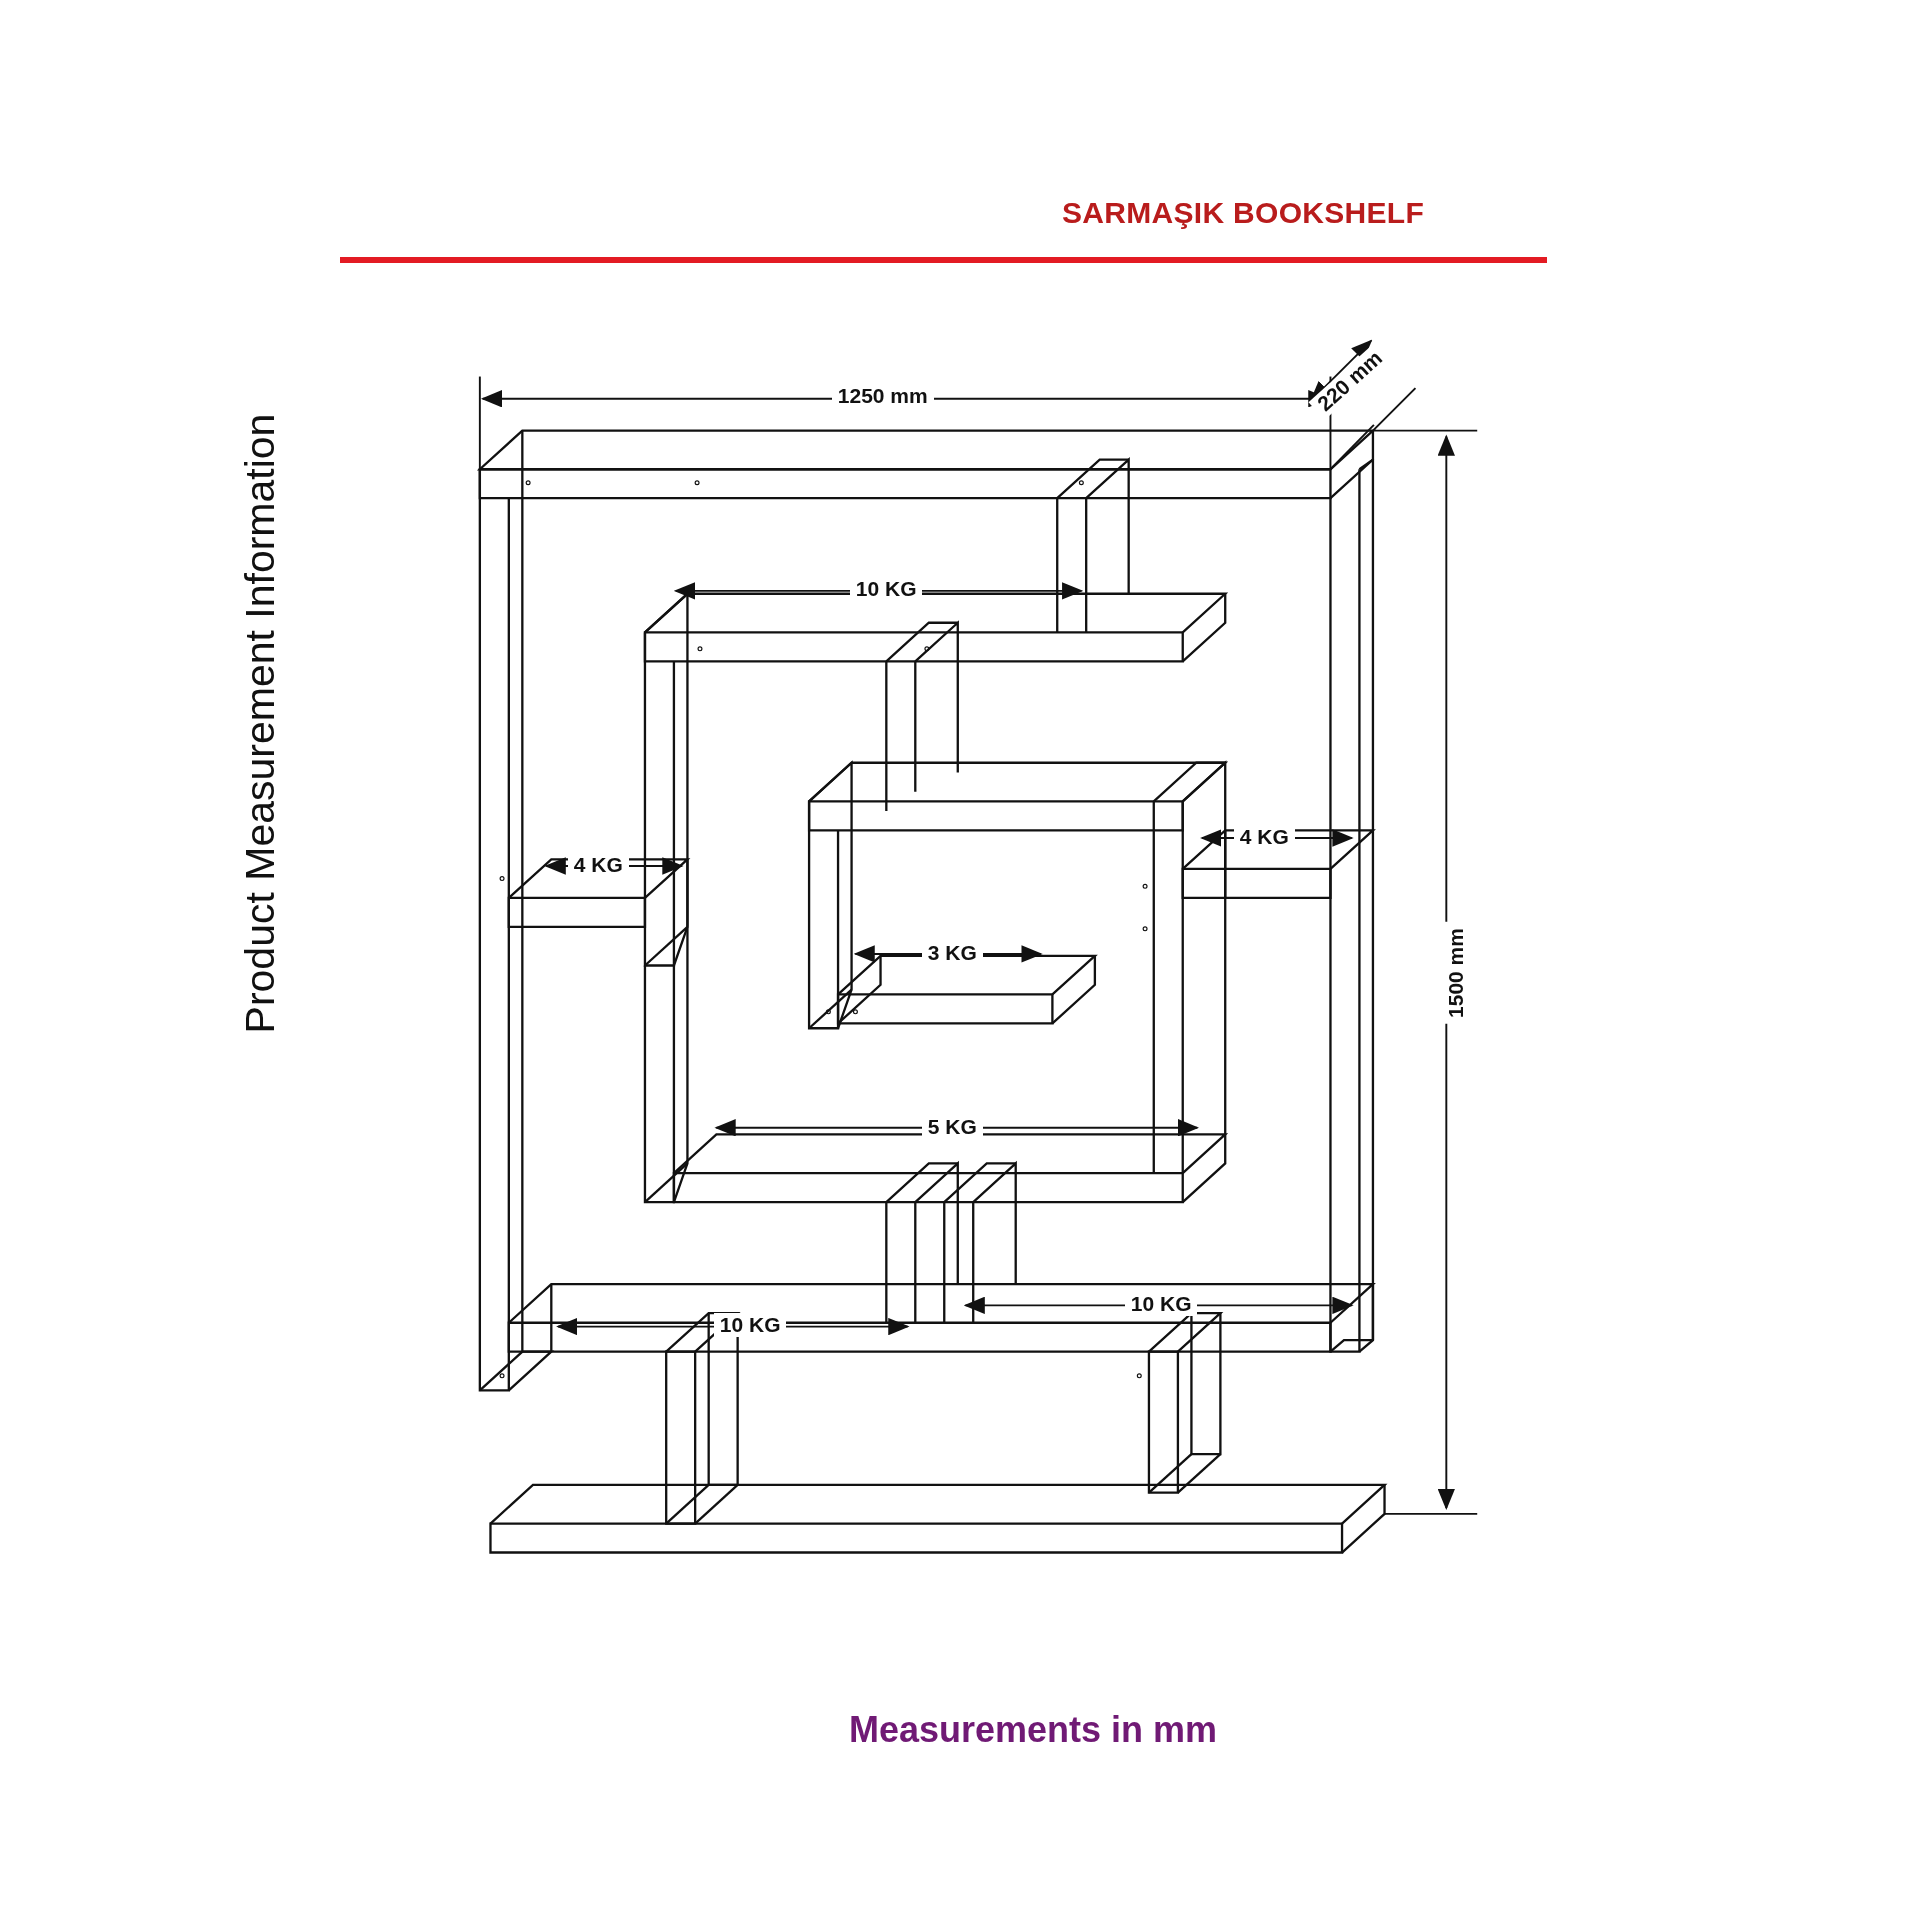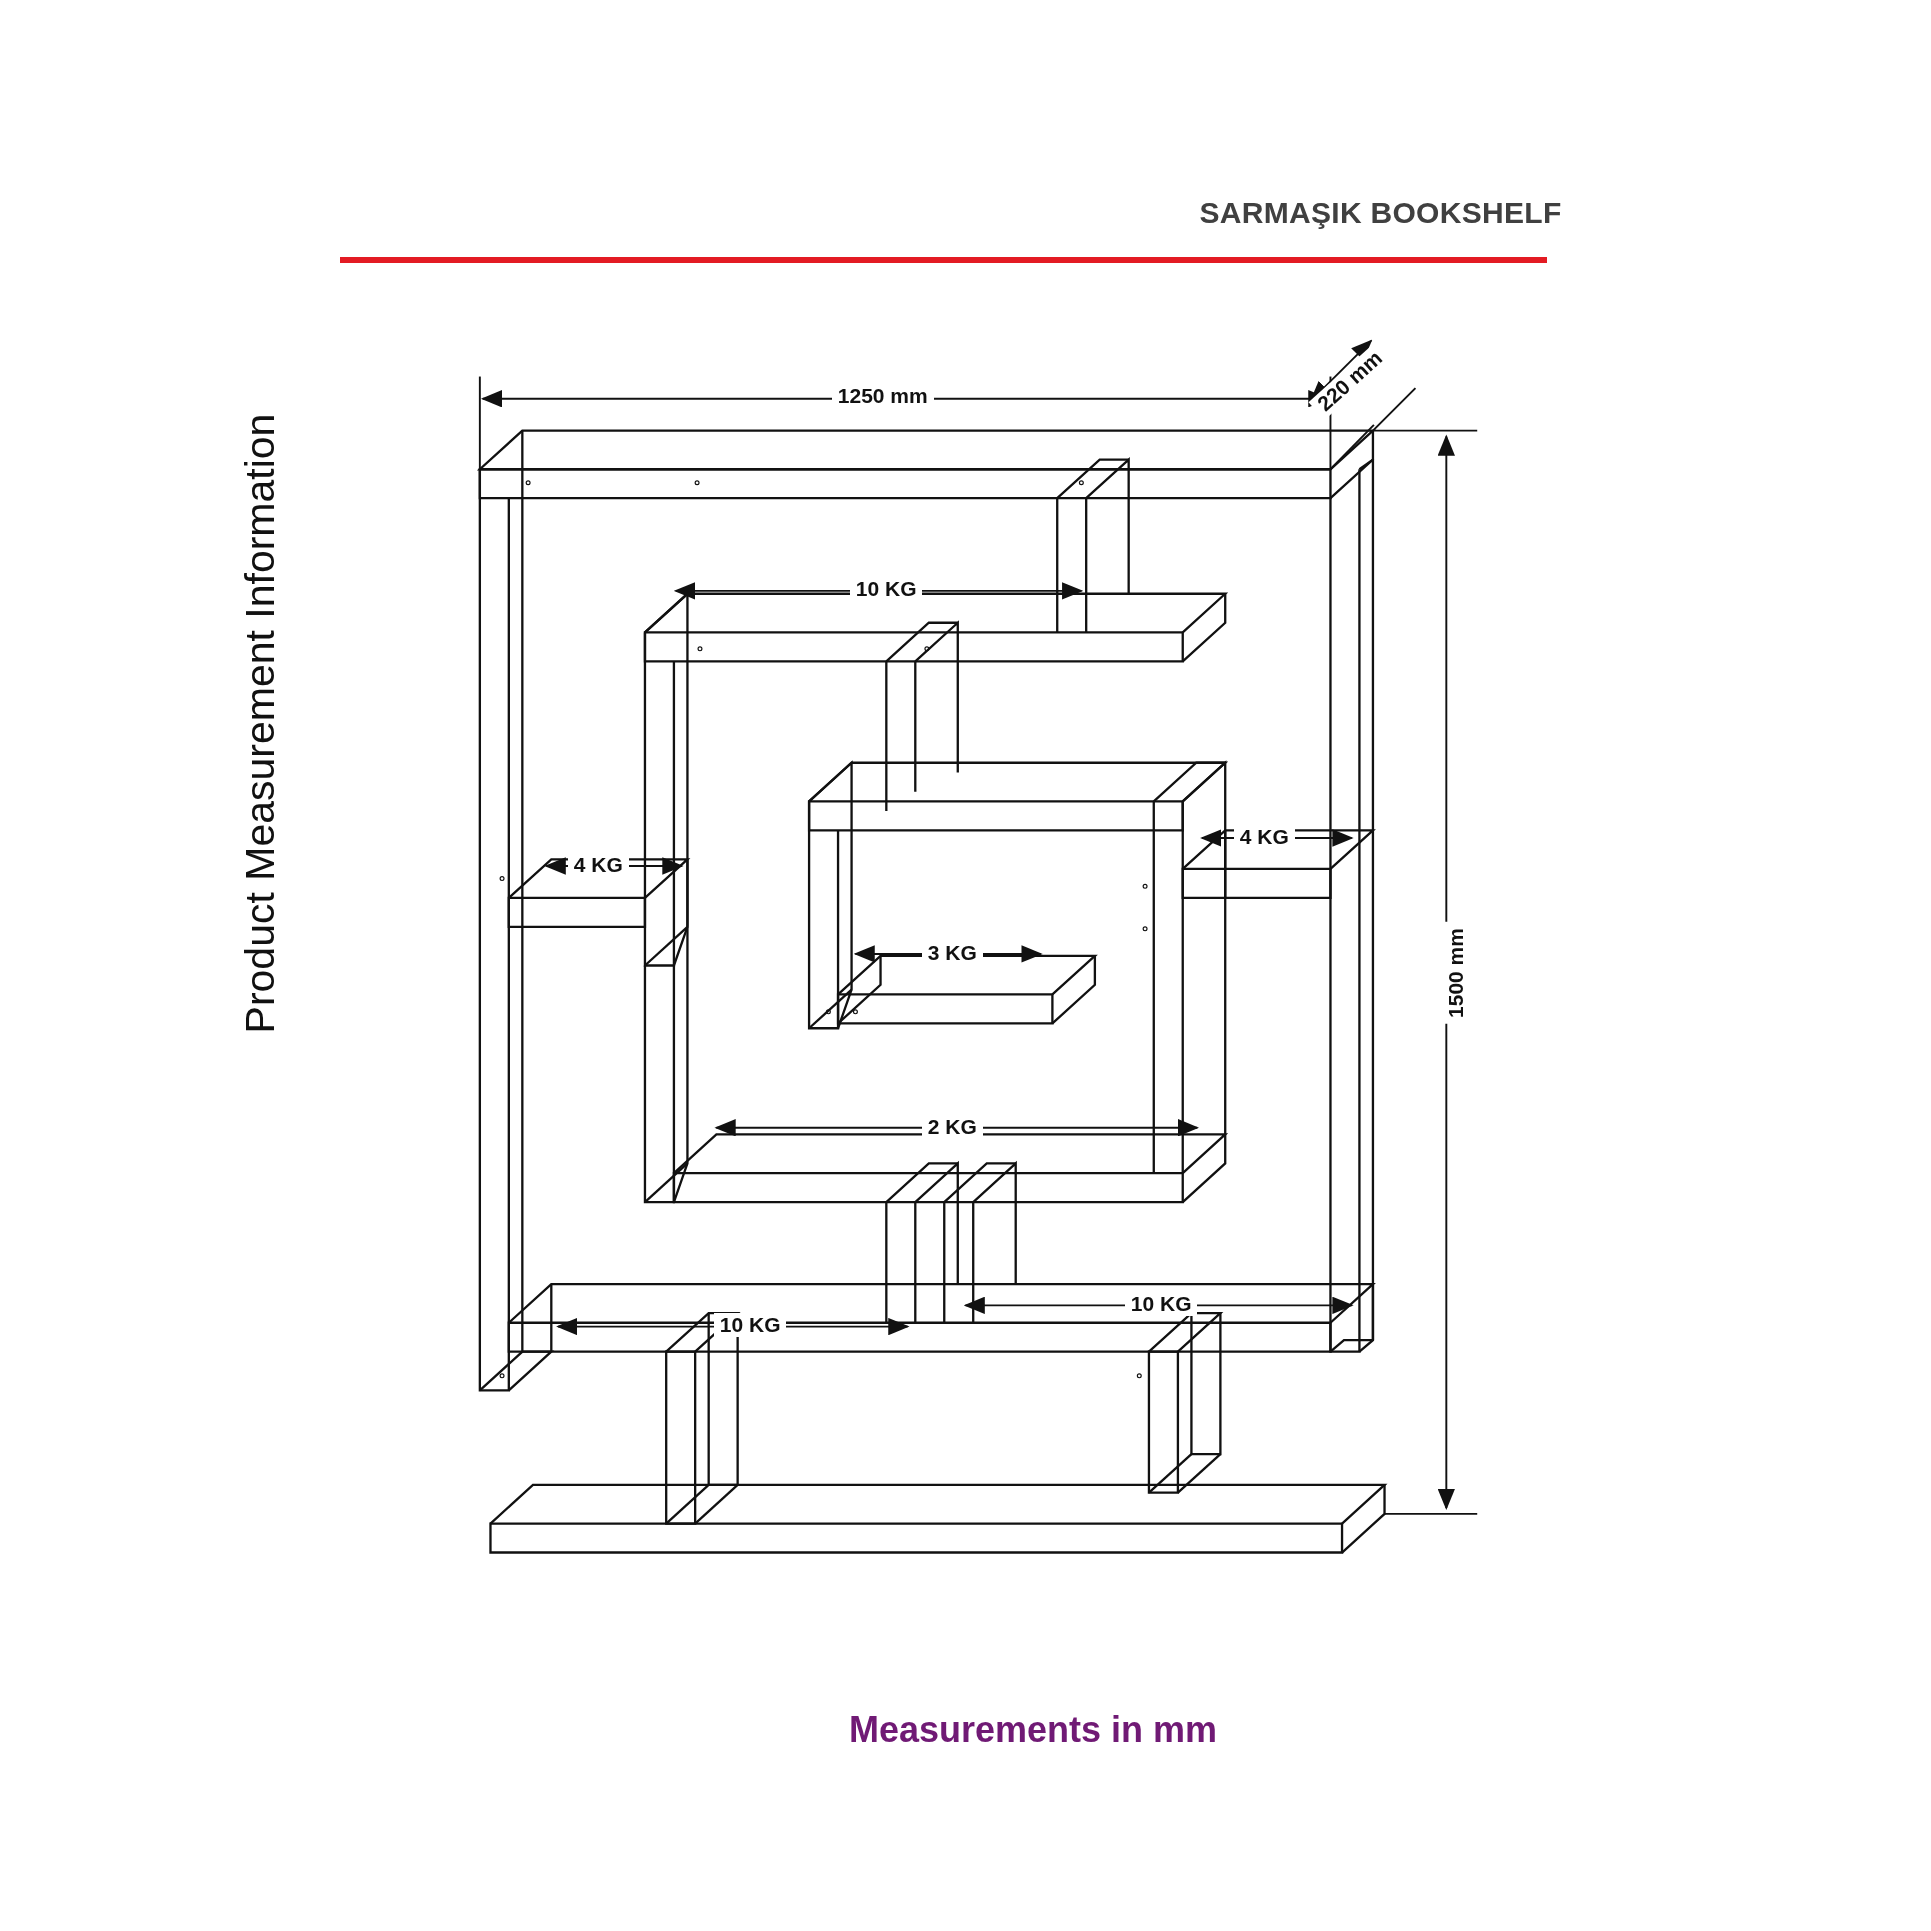--- a/index.html
+++ b/index.html
@@ -20,25 +20,24 @@
     left: 0; top: 0;
     width: 1931px;
     height: 1931px;
   }
   
   #title {
     position: absolute;
     left: 1062px;
     top: 196px;
     width: 637px;
-    text-align: center;
     font-size: 30px;
     font-weight: bold;
     letter-spacing: 0.3px;
-    color: #404040;
+    color: #b91c1c;
   }
   #title-rule {
     position: absolute;
     left: 340px;
     top: 257px;
     width: 1207px;
     height: 5.8px;
     background: #e31b23;
   }
   
@@ -254,18 +253,18 @@
   <div class="dim-label" style="left:832px; top:384px;">1250 mm</div>
 
   <div class="dim-label rot" style="left:1305px; top:369px; transform:rotate(-42deg);">220 mm</div>
 
   <div class="dim-label rot" style="left:1405px; top:961px; transform:rotate(-90deg);">1500 mm</div>
 
   <div class="dim-label" style="left:850px; top:577px;">10 KG</div>
   <div class="dim-label" style="left:568px; top:853px;">4 KG</div>
   <div class="dim-label" style="left:1234px; top:825px;">4 KG</div>
   <div class="dim-label" style="left:922px; top:941px;">3 KG</div>
-  <div class="dim-label" style="left:922px; top:1115px;">2 KG</div>
+  <div class="dim-label" style="left:922px; top:1115px;">5 KG</div>
   <div class="dim-label" style="left:714px; top:1313px;">10 KG</div>
   <div class="dim-label" style="left:1125px; top:1292px;">10 KG</div>
 
 </div>
 
 
 </body></html>

